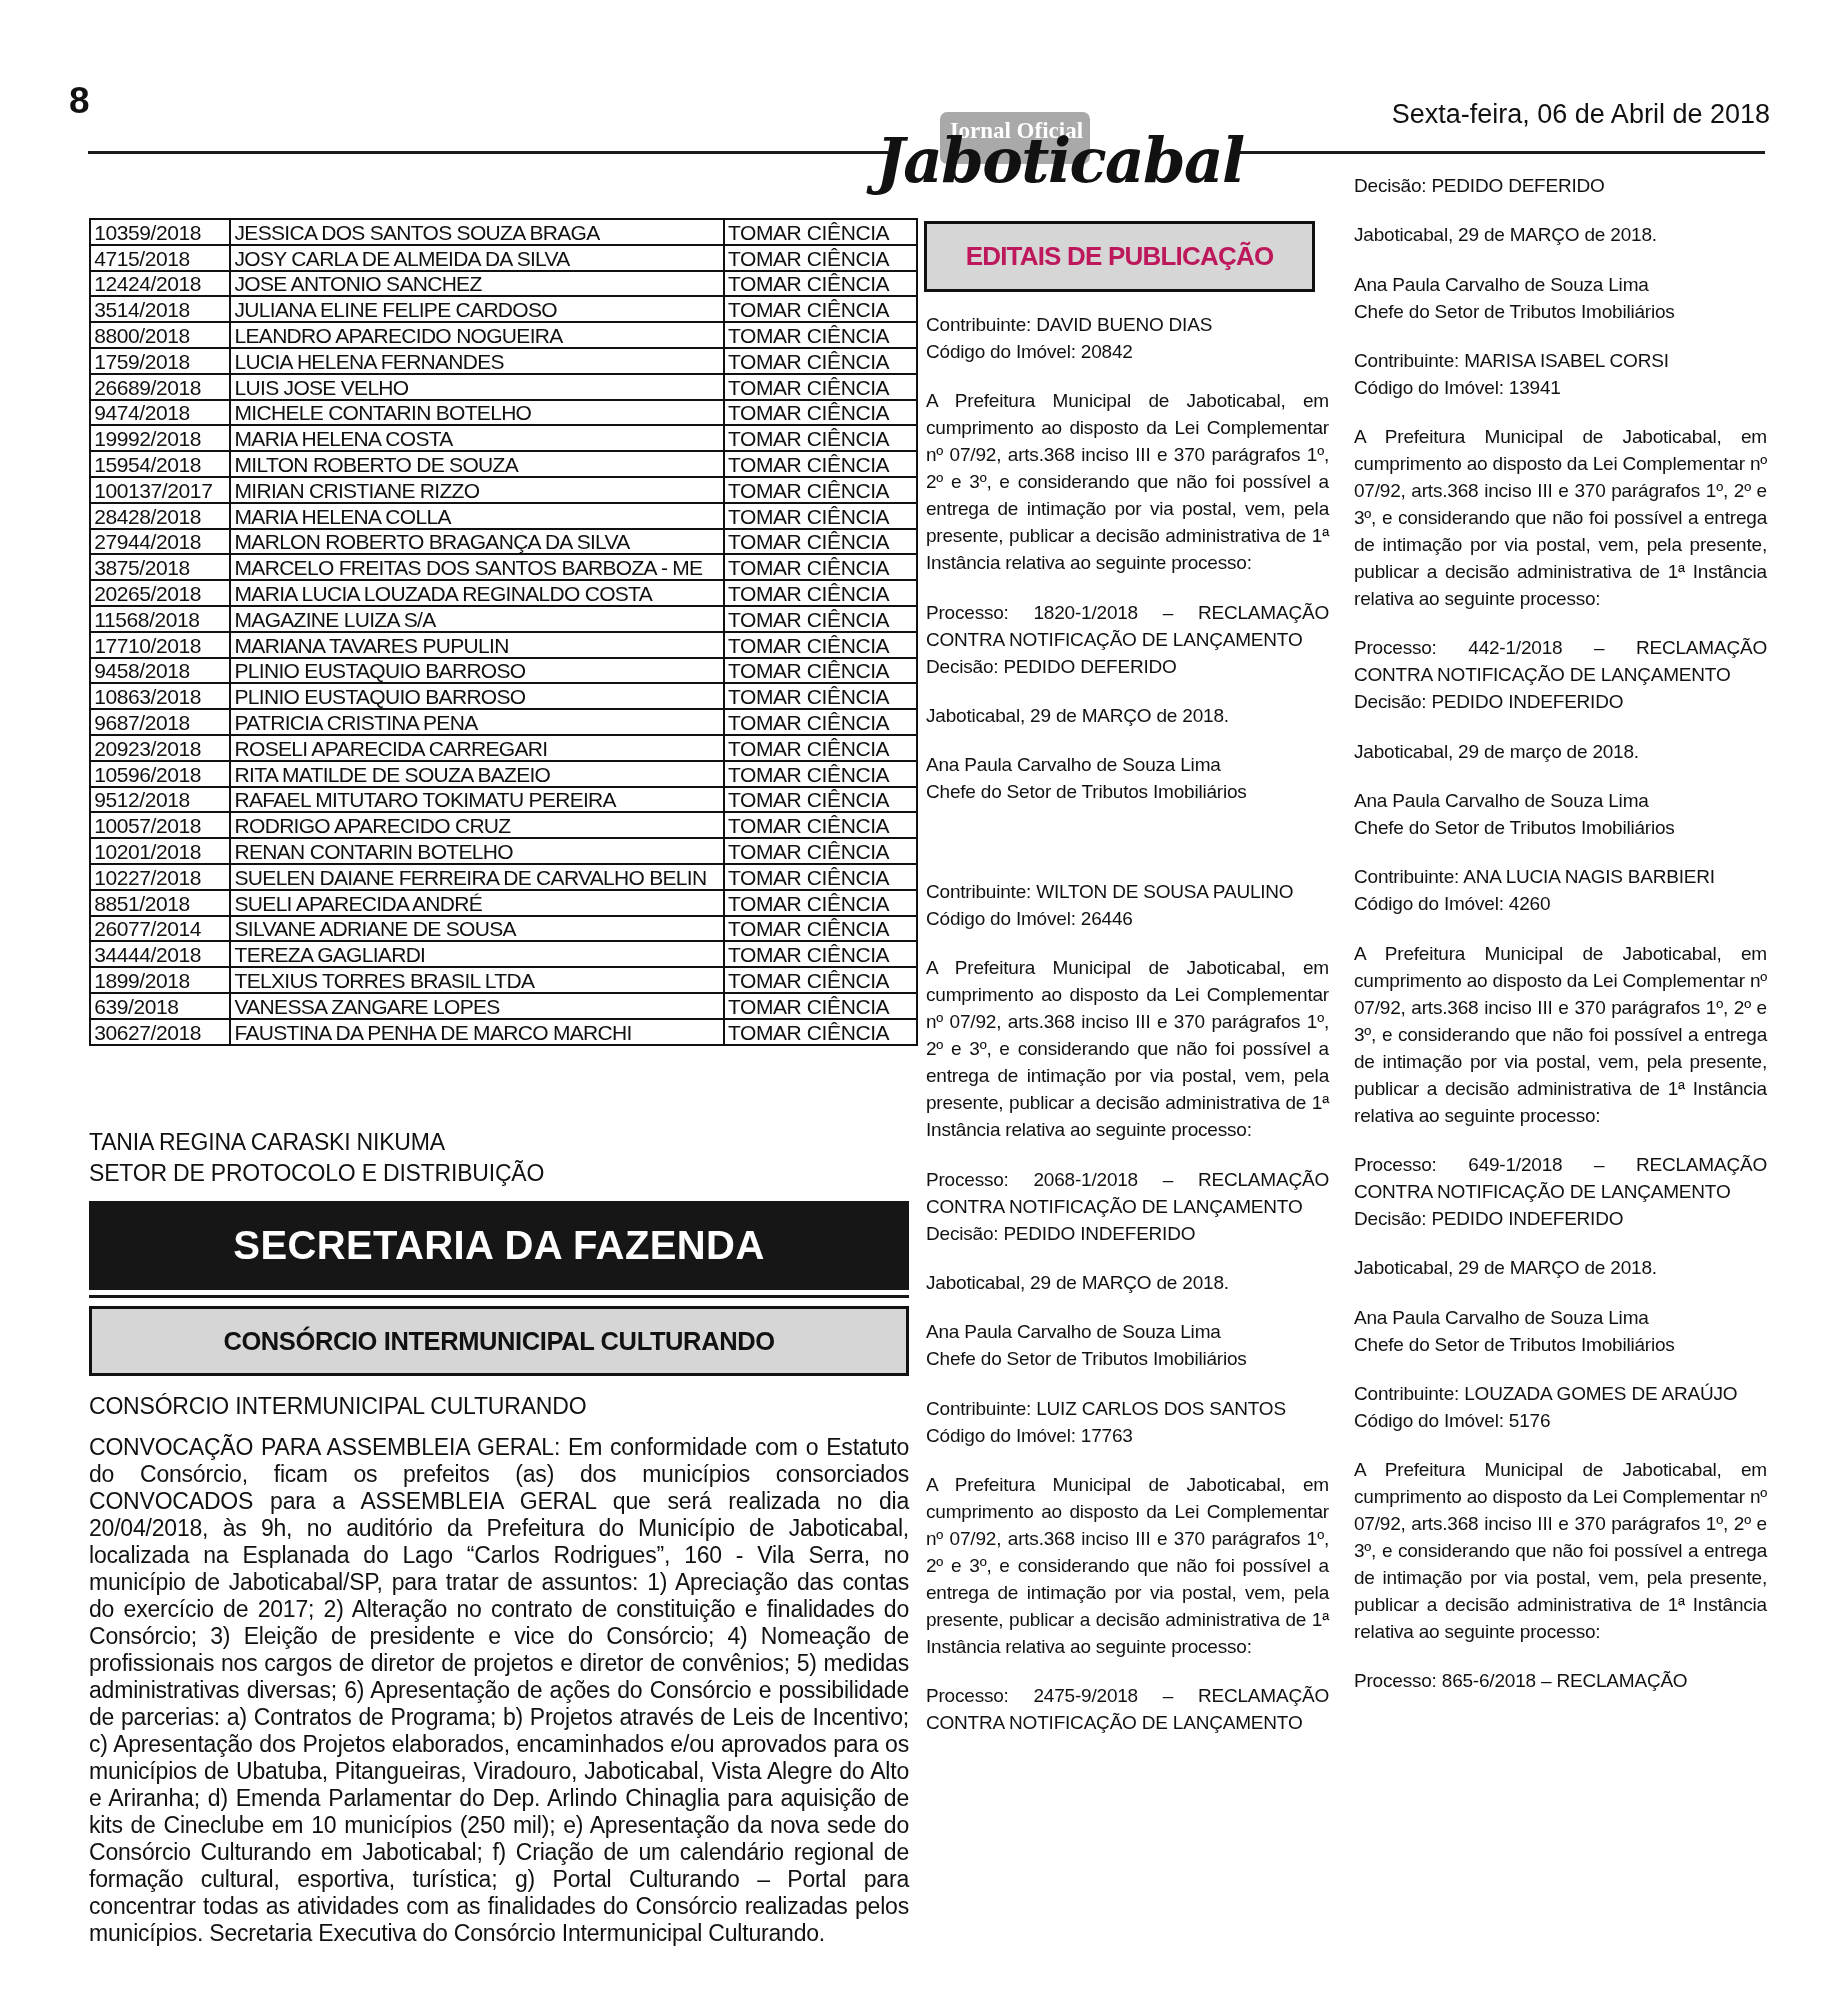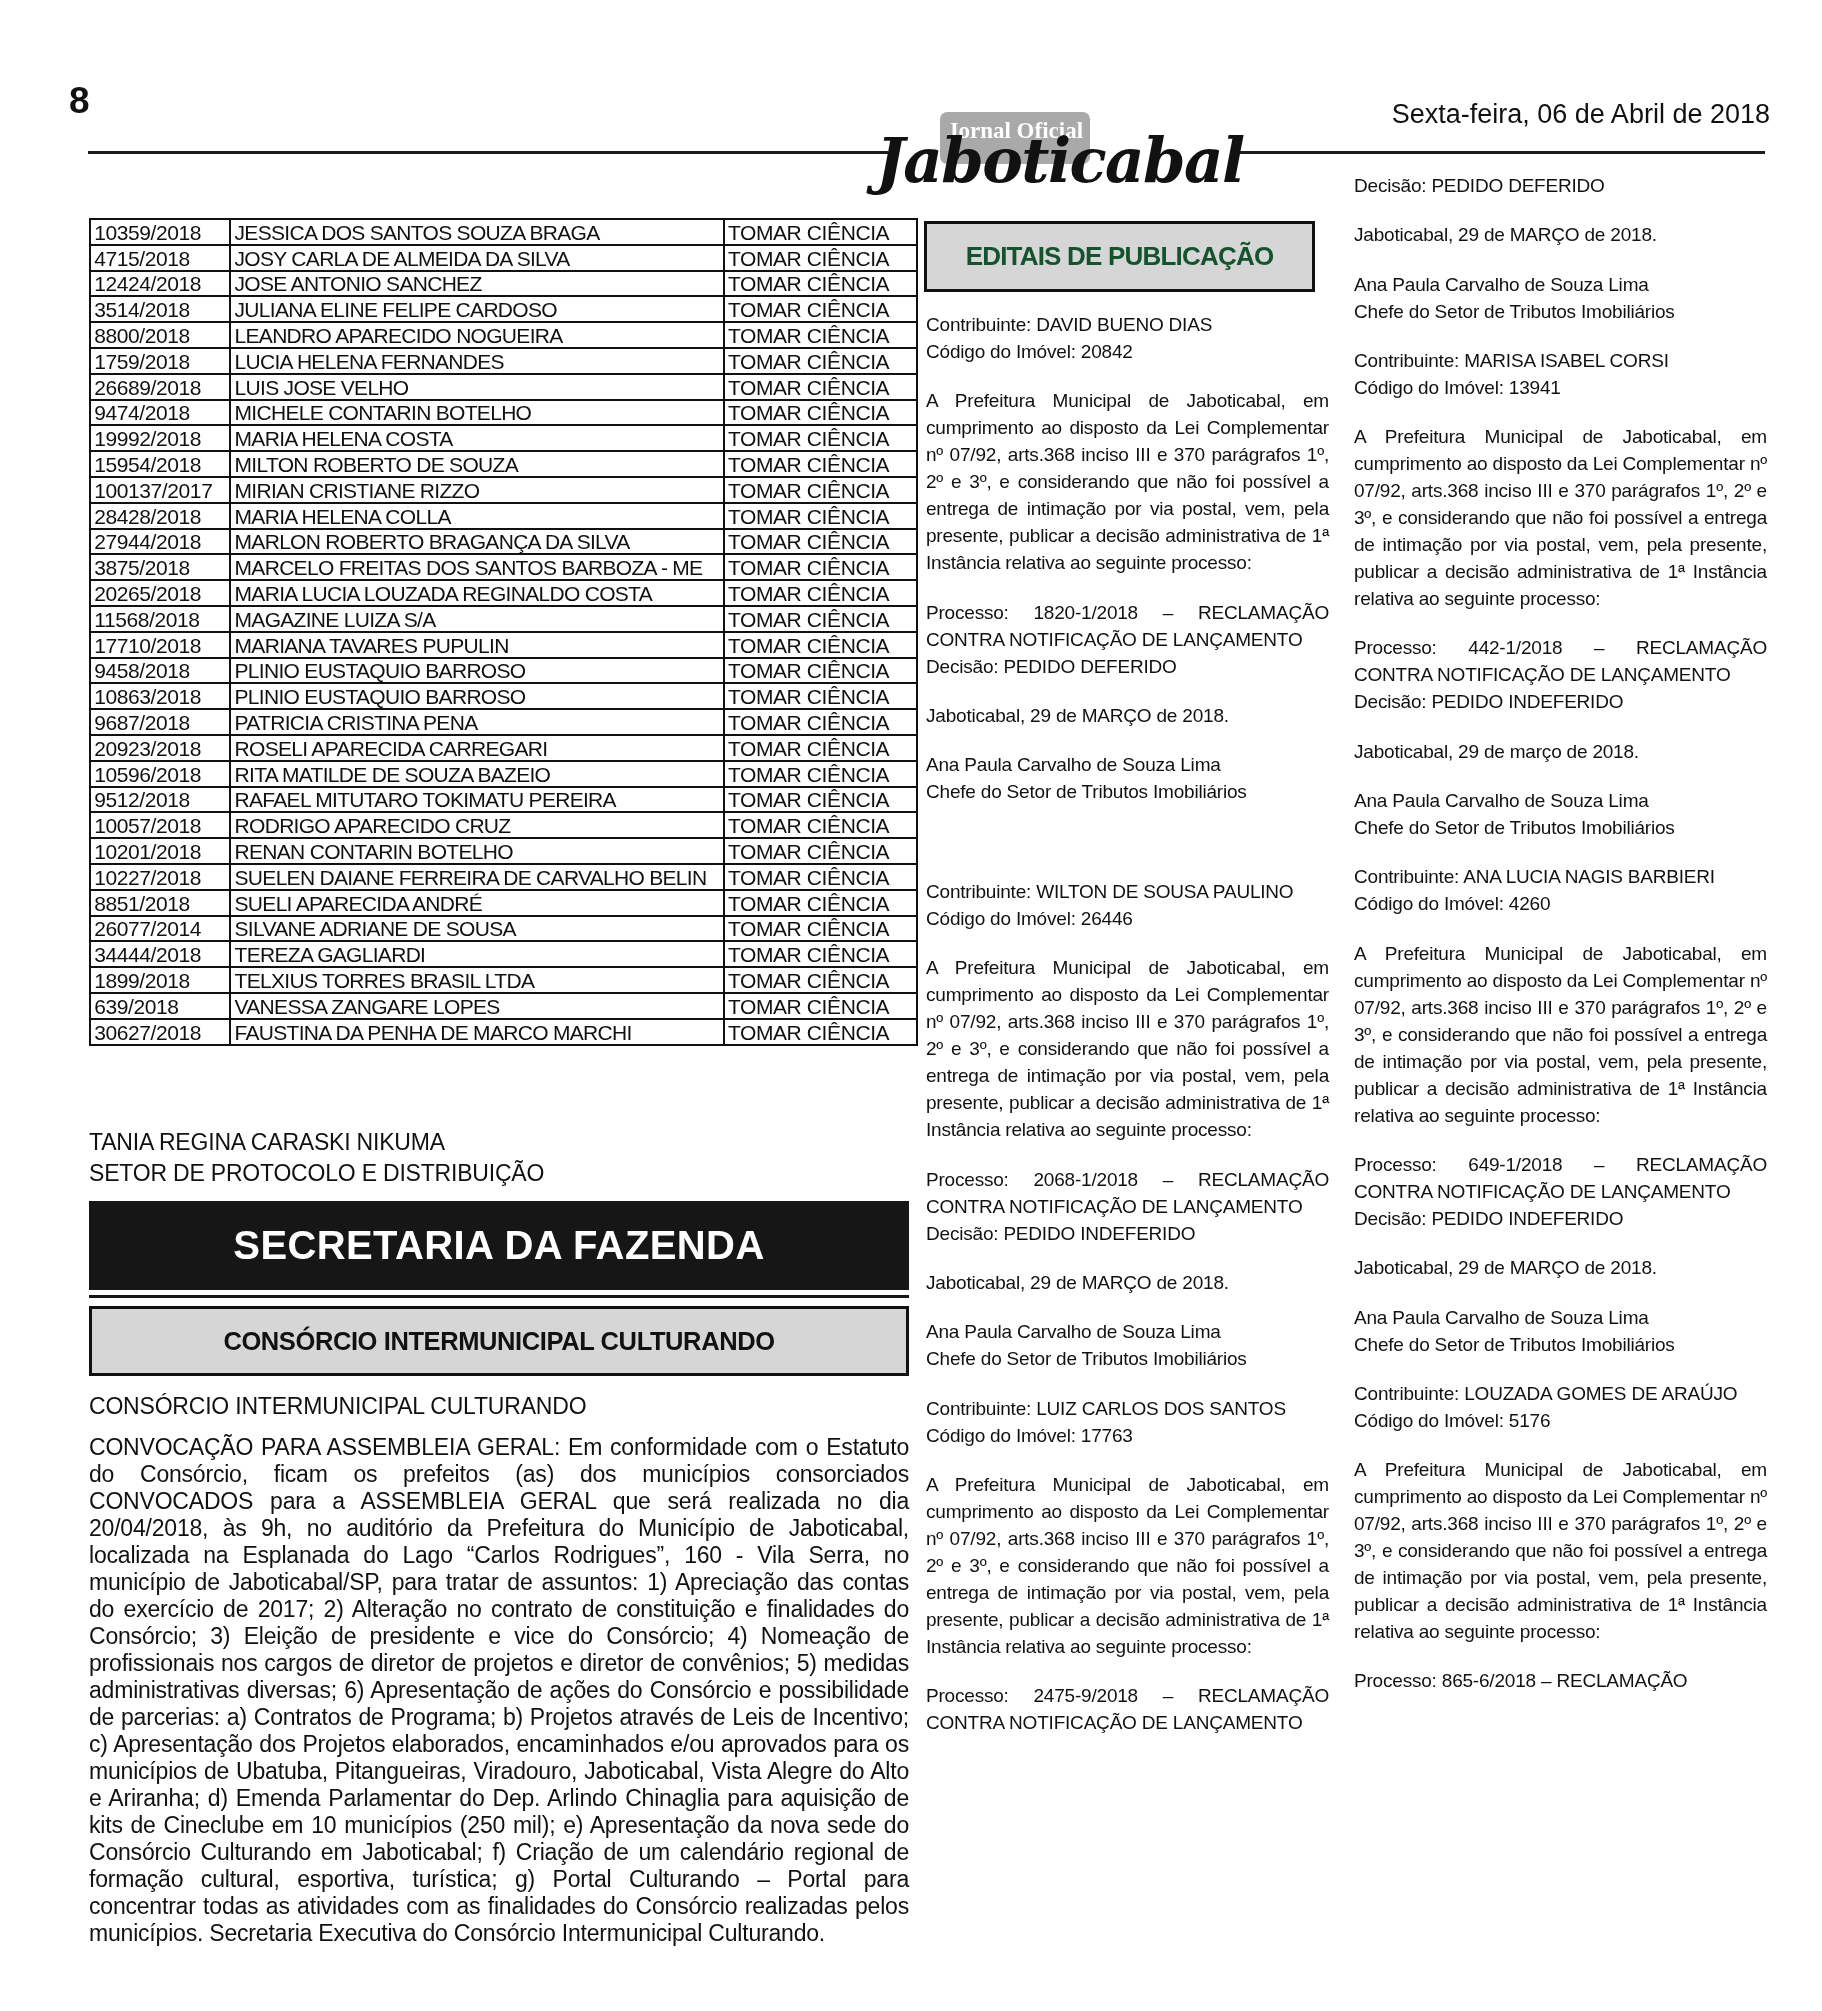--- a/index.html
+++ b/index.html
@@ -59,21 +59,21 @@
   }
   #consorcio-heading{position:absolute;left:89px;top:1393px;font-size:23px;letter-spacing:-0.2px;}
   #convocacao{
     position:absolute;left:89px;top:1434px;width:820px;
     font-size:23px;line-height:27px;text-align:justify;hyphens:auto;letter-spacing:-0.2px;
   }
 
   
   #banner-editais{
     position:absolute;left:924px;top:221px;width:385px;height:65px;
-    background:#d6d6d6;border:3.2px solid #111;color:#14532d;
+    background:#d6d6d6;border:3.2px solid #111;color:#be185d;
     font-weight:bold;font-size:26px;letter-spacing:-0.8px;
     text-align:center;line-height:65px;
   }
   .newscol{position:absolute;font-size:19px;line-height:27px;letter-spacing:-0.2px;}
   #col-middle{left:926px;top:311px;width:403px;}
   #col-right{left:1354px;top:172px;width:413px;}
   .newscol .para{text-align:justify;hyphens:auto;}
   .newscol .gap{width:100%;}
 </style>
 </head>

